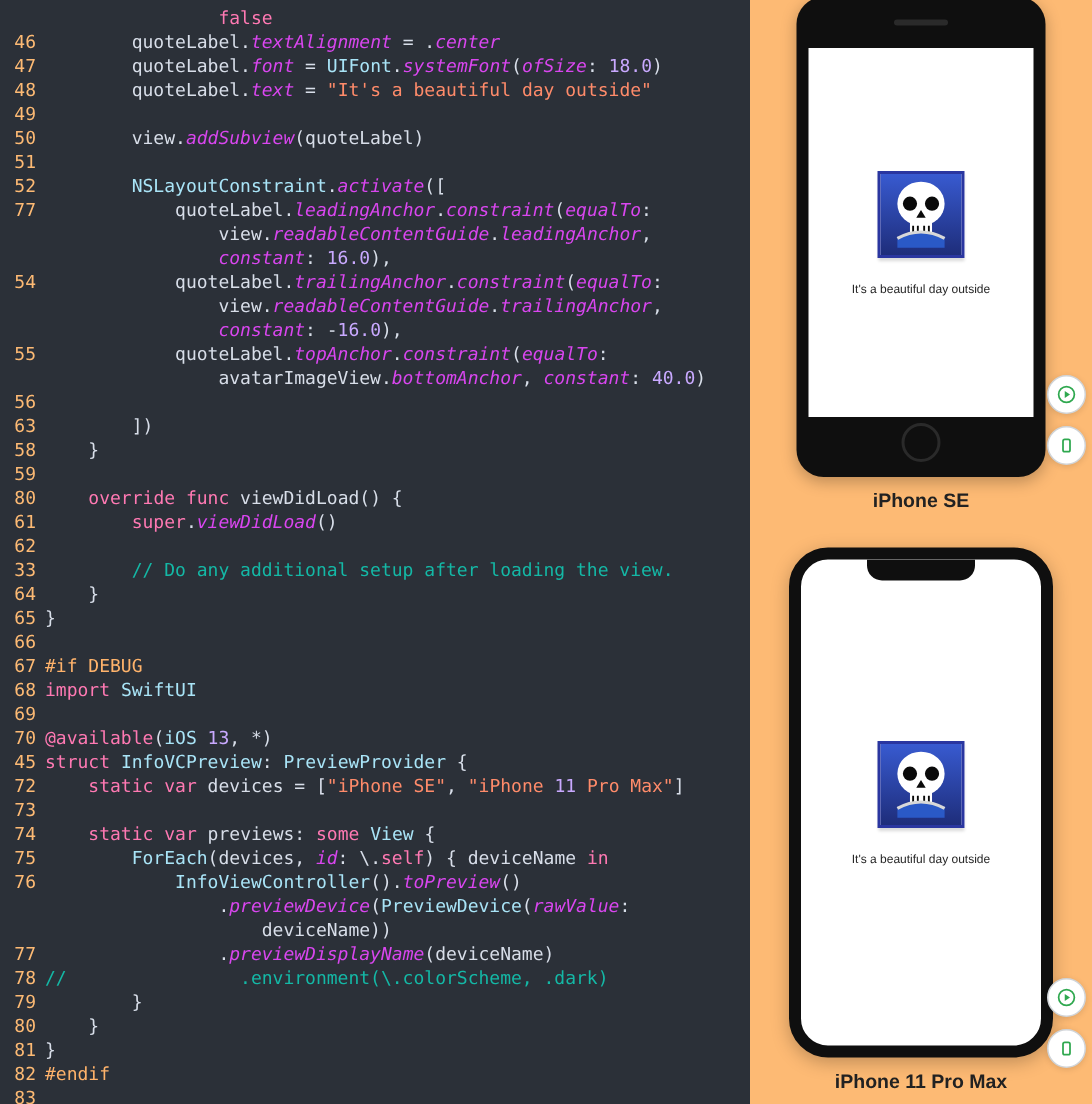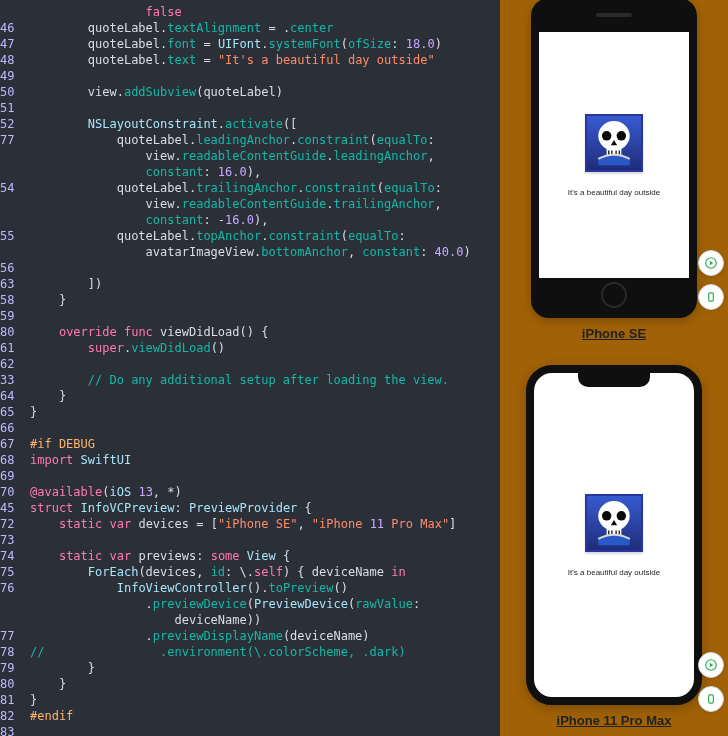--- a/index.html
+++ b/index.html
@@ -10,57 +10,57 @@
     width: 500px;
     height: 736px;
     background: #2b3038;
     display: flex;
     overflow: hidden;
   }
   .gutter {
     width: 30px;
     flex-shrink: 0;
     padding-top: 4px;
-    text-align: left;
-    color: #c4b5fd;
+    text-align: right;
+    color: #fdba74;
     line-height: 16px;
     padding-right: 6px;
   }
   .gutter div { height: 16px; }
   .code {
     flex: 1;
     padding-top: 4px;
     color: #d8dee9;
     line-height: 16px;
     white-space: pre;
     overflow: hidden;
   }
   .code .line { height: 16px; }
   .tok-key { color: #ff79b3; }
   .tok-type { color: #a9e4f7; }
-  .tok-prop { color: #14b8a6; }
+  .tok-prop { color: #d946ef; font-style: italic; }
   .tok-str { color: #ff8b6a; }
   .tok-num { color: #c9a9ff; }
   .tok-comment { color: #14b8a6; }
   .tok-pre { color: #ffb36b; }
 
   .preview-pane {
     flex: 1;
     height: 736px;
-    background: #a16207;
+    background: #fdba74;
     padding: 0 10px 0 10px;
     display: flex;
     flex-direction: column;
     align-items: center;
     position: relative;
     overflow: hidden;
   }
 
   .device-wrap { display: flex; flex-direction: column; align-items: center; }
-  .device-label { margin-top: 8px; font-family: -apple-system, Helvetica, Arial, sans-serif; font-weight: 600; font-size: 13px; color: #222; text-decoration: underline; }
+  .device-label { margin-top: 8px; font-family: -apple-system, Helvetica, Arial, sans-serif; font-weight: 600; font-size: 13px; color: #222; }
 
   
   .se {
     width: 166px; height: 320px;
     background: #0f0f0f;
     border-radius: 18px;
     padding: 34px 8px 40px 8px;
     box-shadow: 0 3px 10px rgba(0,0,0,0.25);
     position: relative;
     margin-top: -2px;

